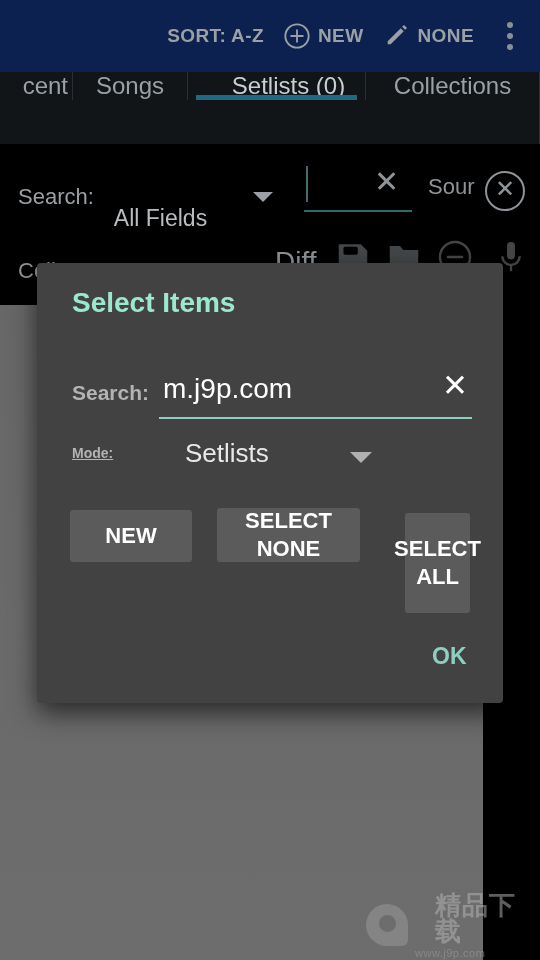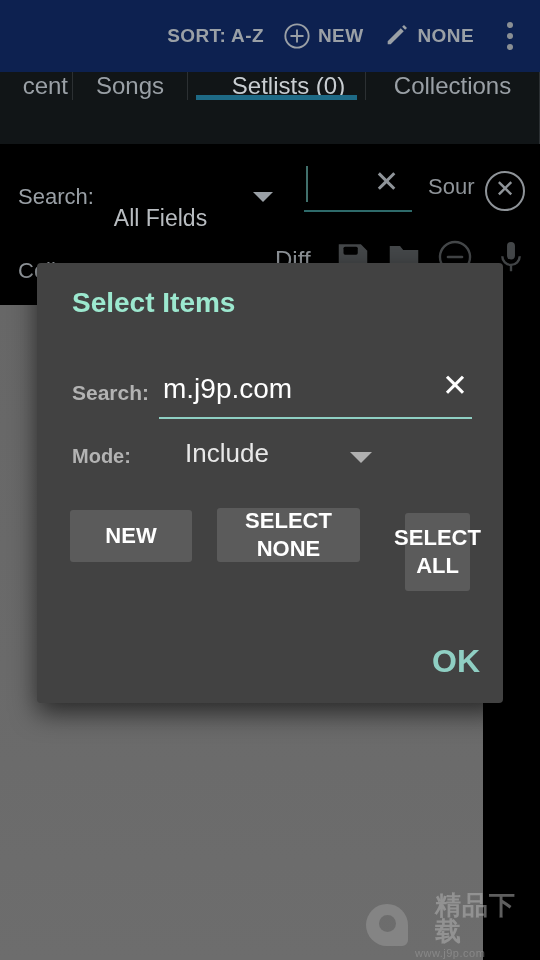--- a/index.html
+++ b/index.html
@@ -168,21 +168,21 @@
     text-align: center;
   }
   #collrow {
     position: absolute;
     left: 0; top: 88px;
     width: 540px; height: 60px;
     color: #8f9499;
     font-size: 22px;
   }
   #coll-label { position: absolute; left: 18px; top: 26px; }
-  #diff-label { position: absolute; left: 275px; top: 14px; font-size: 24px; }
+  #diff-label { position: absolute; left: 275px; top: 14px; font-size: 28px; }
   .trayicon {
     position: absolute;
     top: 6px;
     opacity: 0.55;
   }
   #icon-save  { left: 334px; }
   #icon-folder{ left: 385px; }
   #icon-circle{ left: 436px; }
   #icon-mic   { left: 492px; }
 
@@ -245,22 +245,23 @@
   }
   #dlg-mode-row {
     position: absolute;
     left: 35px; top: 174px;
     height: 42px;
   }
   #dlg-mode-label {
     position: absolute;
     left: 0; top: 8px;
     color: #b3b3b3;
-    font-size: 20px;
-    font-weight: bold;
+    font-size: 14px;
+    font-weight: bold;
+    text-decoration: underline;
   }
   #dlg-mode-value {
     position: absolute;
     left: 113px; top: 1px;
     color: #e8e8e8;
     font-size: 26px;
   }
   #dlg-mode-caret {
     position: absolute;
     left: 278px; top: 15px;
@@ -278,26 +279,26 @@
     font-weight: bold;
     display: flex;
     align-items: center;
     justify-content: center;
     text-align: center;
     line-height: 1.28;
     box-sizing: border-box;
   }
   #btn-new        { left: 33px;  top: 247px; width: 122px; height: 52px; }
   #btn-selectnone { left: 180px; top: 245px; width: 143px; height: 54px; }
-  #btn-selectall  { left: 368px; top: 250px; width: 65px;  height: 78px; }
+  #btn-selectall  { left: 368px; top: 250px; width: 65px;  height: 100px; }
   #btn-ok {
     position: absolute;
     left: 395px; top: 380px;
     color: #8fcfc3;
-    font-size: 32px;
+    font-size: 23px;
     font-weight: bold;
   }
 
   
   #watermark {
     position: absolute;
     left: 366px; top: 900px;
     width: 160px; height: 50px;
     display: flex;
     align-items: center;
@@ -443,21 +444,21 @@
   <div id="dlg-search-row">
     <span id="dlg-search-label">Search:</span>
     <div id="dlg-search-field">
       <span id="dlg-search-value">m.j9p.com</span>
       <span id="dlg-search-clear">✕</span>
     </div>
   </div>
 
   <div id="dlg-mode-row">
     <span id="dlg-mode-label">Mode:</span>
-    <span id="dlg-mode-value">Include</span>
+    <span id="dlg-mode-value">Setlists</span>
     <span id="dlg-mode-caret"></span>
   </div>
 
   <div class="dlg-btn" id="btn-new">NEW</div>
   <div class="dlg-btn" id="btn-selectnone">SELECT NONE</div>
   <div class="dlg-btn" id="btn-selectall">SELECT ALL</div>
   <div id="btn-ok">OK</div>
 </div>
 
 <div id="watermark">

